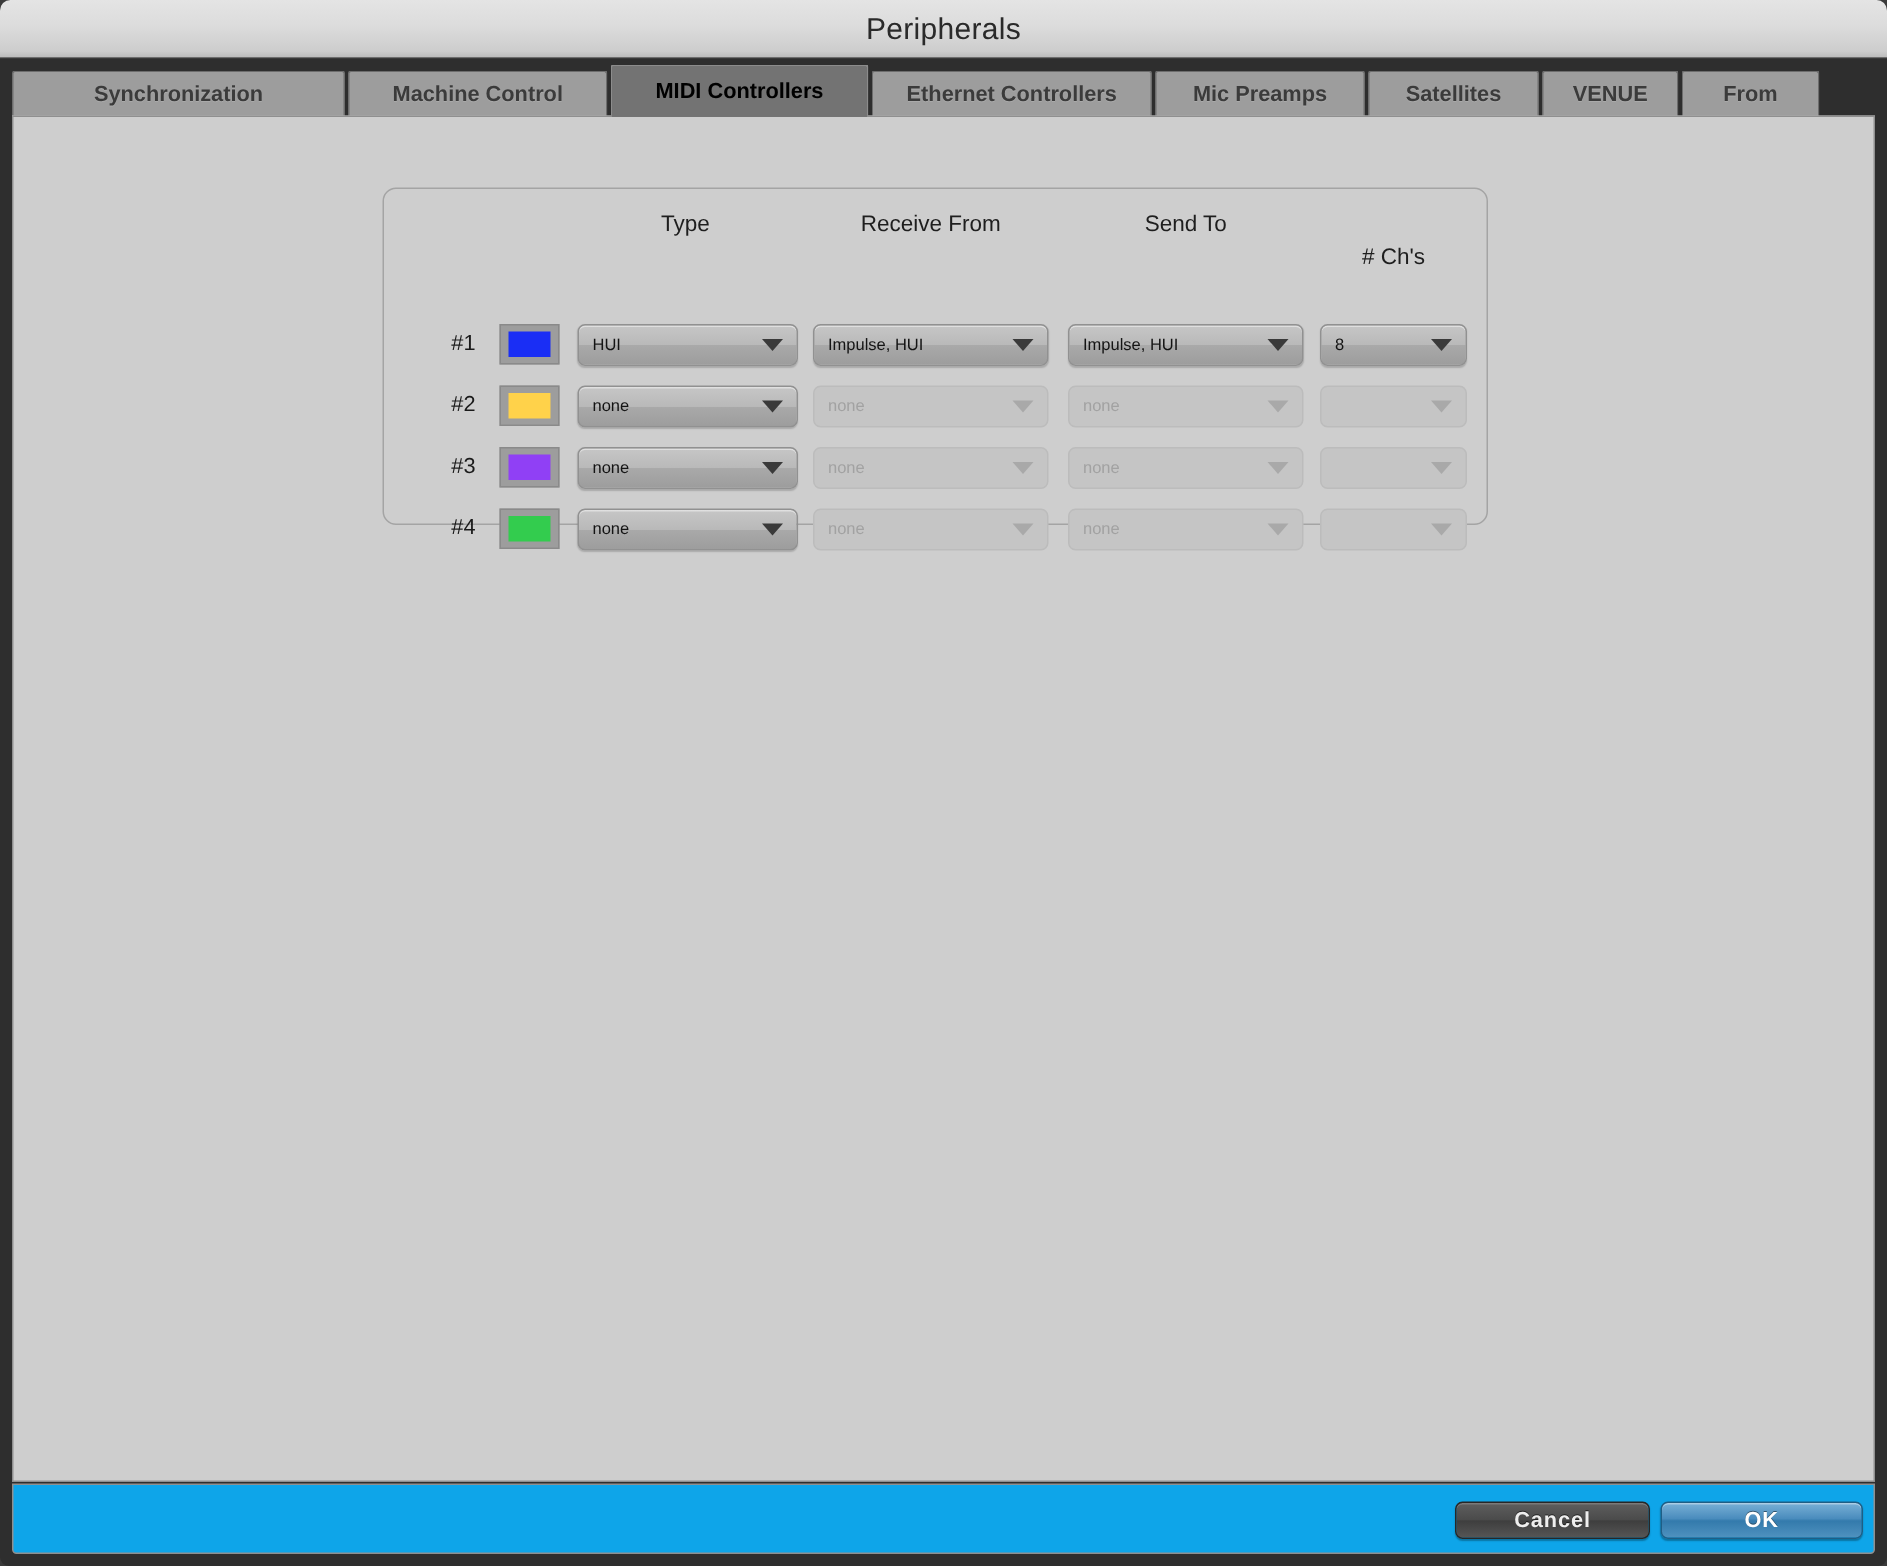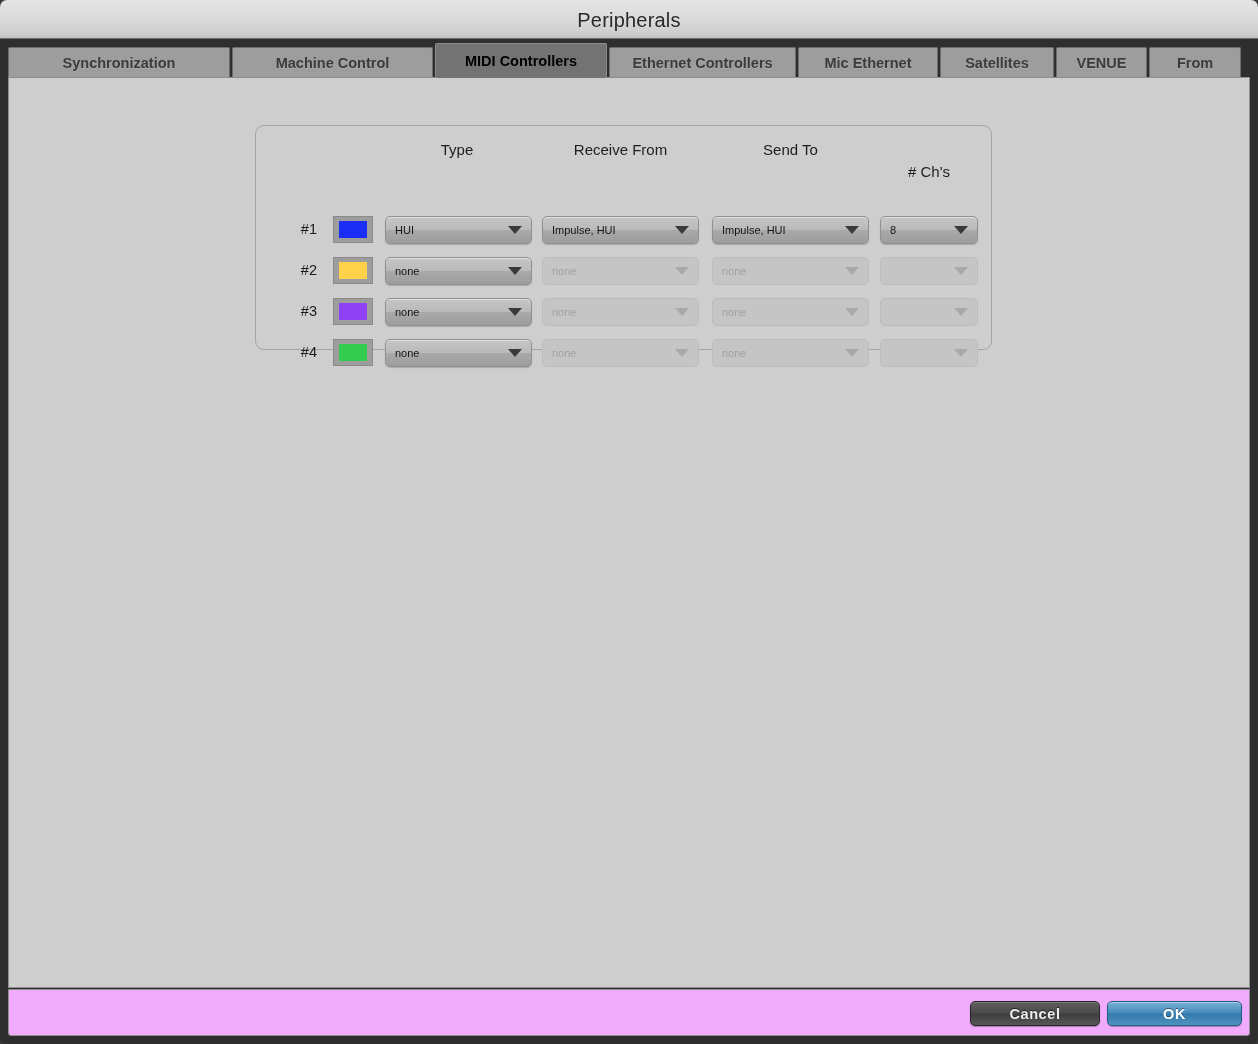--- a/index.html
+++ b/index.html
@@ -110,21 +110,21 @@
     z-index: 1;
   }
 
   
   .footer {
     position: absolute;
     left: 8px;
     top: 950px;
     width: 1242px;
     height: 47px;
-    background: #f0abfc;
+    background: #0ea5e9;
     border: 1px solid #8f8f8f;
     box-sizing: border-box;
     border-bottom-left-radius: 3px;
     border-bottom-right-radius: 3px;
     padding-left: 16px;
   }
 
   
   .groupbox {
     position: absolute;
@@ -267,24 +267,24 @@
 <div class="window">
 
   <div class="titlebar">
     <div class="title">Peripherals</div>
   </div>
 
   <div class="frame">
 
     <div class="tabstrip" id="tabstrip">
         <div class="tab" style="width: 222px;">Synchronization</div>
-        <div class="tab" style="width: 201px;">Machine Control</div>
+        <div class="tab" style="width: 173px;">Machine Control</div>
         <div class="tab active" style="width: 172px;">MIDI Controllers</div>
         <div class="tab" style="width: 187px;">Ethernet Controllers</div>
-        <div class="tab" style="width: 140px;">Mic Ethernet</div>
+        <div class="tab" style="width: 140px;">Mic Preamps</div>
         <div class="tab" style="width: 114px; margin-top: 36px;">Satellites</div>
         <div class="tab" style="width: 91px;">VENUE</div>
         <div class="tab" style="width: 92px;">From</div>
       </div>
 
     <div class="content">
 
       <div class="groupbox"></div>
 
       <div class="col-head type">Type</div>

